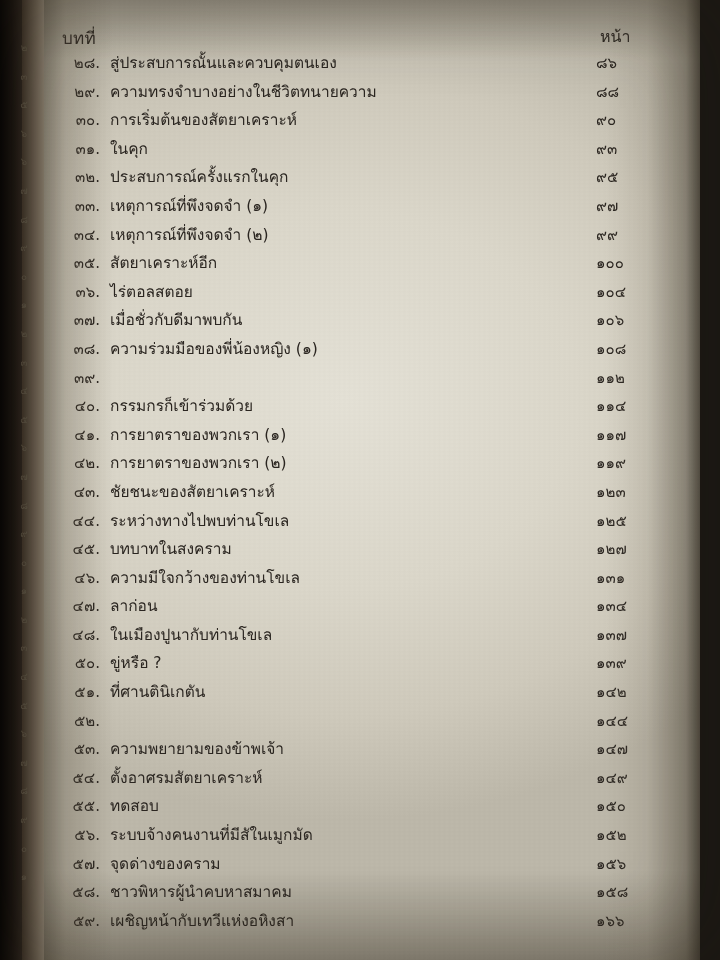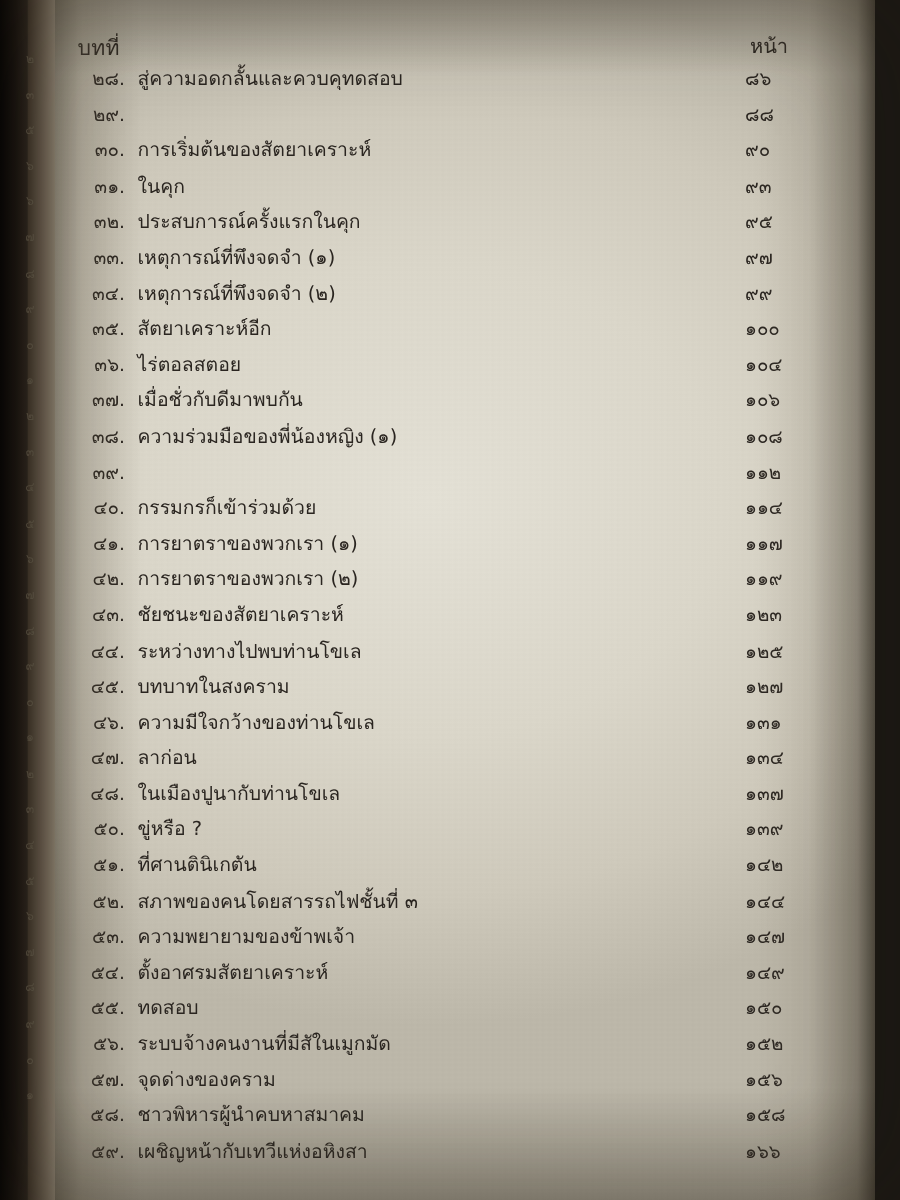--- a/index.html
+++ b/index.html
@@ -220,25 +220,26 @@
       <div id="content">
 
         <div class="header-row">
           <span class="hdr-chapter">บทที่</span>
           <span class="hdr-page">หน้า</span>
         </div>
 
         <div id="toc-list">
             <div class="toc-row">
               <span class="toc-num">๒๘.</span>
-              <span class="toc-title">สู่ความอดกลั้นและควบคุทดสอบ</span>
+              <span class="toc-title">สู่ประสบการณั้นและควบคุมตนเอง</span>
               <span class="toc-page">๘๖</span>
             </div>
             <div class="toc-row">
               <span class="toc-num">๒๙.</span>
+              <span class="toc-title">ความทรงจำบางอย่างในชีวิตทนายความ</span>
               <span class="toc-page">๘๘</span>
             </div>
             <div class="toc-row">
               <span class="toc-num">๓๐.</span>
               <span class="toc-title">การเริ่มต้นของสัตยาเคราะห์</span>
               <span class="toc-page">๙๐</span>
             </div>
             <div class="toc-row">
               <span class="toc-num">๓๑.</span>
               <span class="toc-title">ในคุก</span>
@@ -333,21 +334,20 @@
               <span class="toc-title">ขู่หรือ ?</span>
               <span class="toc-page">๑๓๙</span>
             </div>
             <div class="toc-row">
               <span class="toc-num">๕๑.</span>
               <span class="toc-title">ที่ศานตินิเกตัน</span>
               <span class="toc-page">๑๔๒</span>
             </div>
             <div class="toc-row">
               <span class="toc-num">๕๒.</span>
-              <span class="toc-title">สภาพของคนโดยสารรถไฟชั้นที่ ๓</span>
               <span class="toc-page">๑๔๔</span>
             </div>
             <div class="toc-row">
               <span class="toc-num">๕๓.</span>
               <span class="toc-title">ความพยายามของข้าพเจ้า</span>
               <span class="toc-page">๑๔๗</span>
             </div>
             <div class="toc-row">
               <span class="toc-num">๕๔.</span>
               <span class="toc-title">ตั้งอาศรมสัตยาเคราะห์</span>

